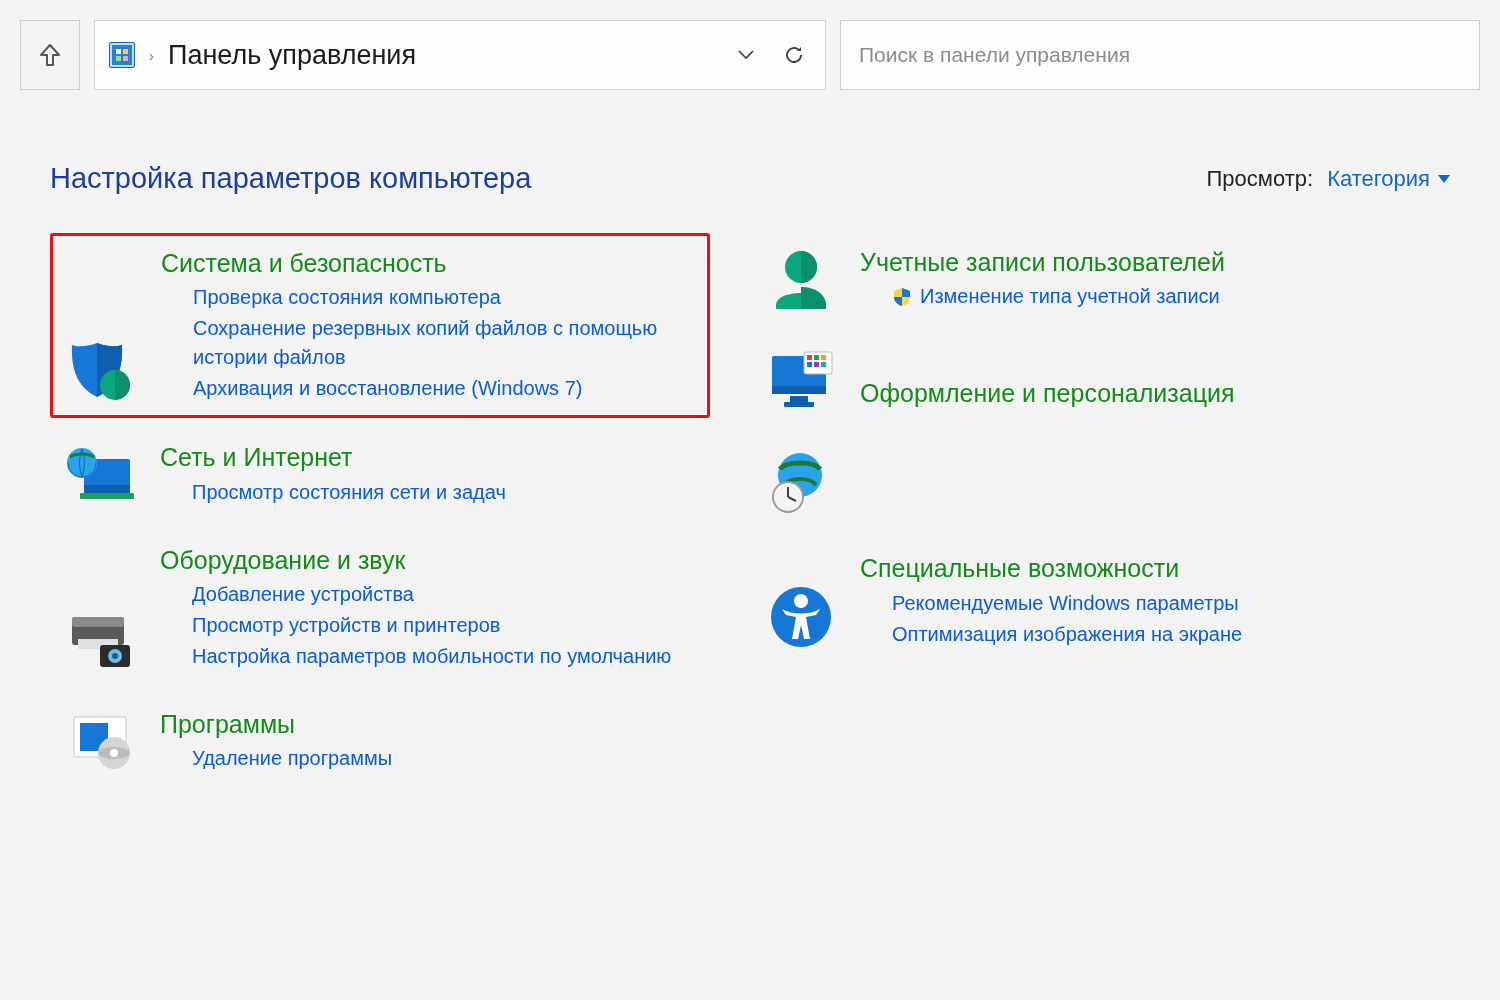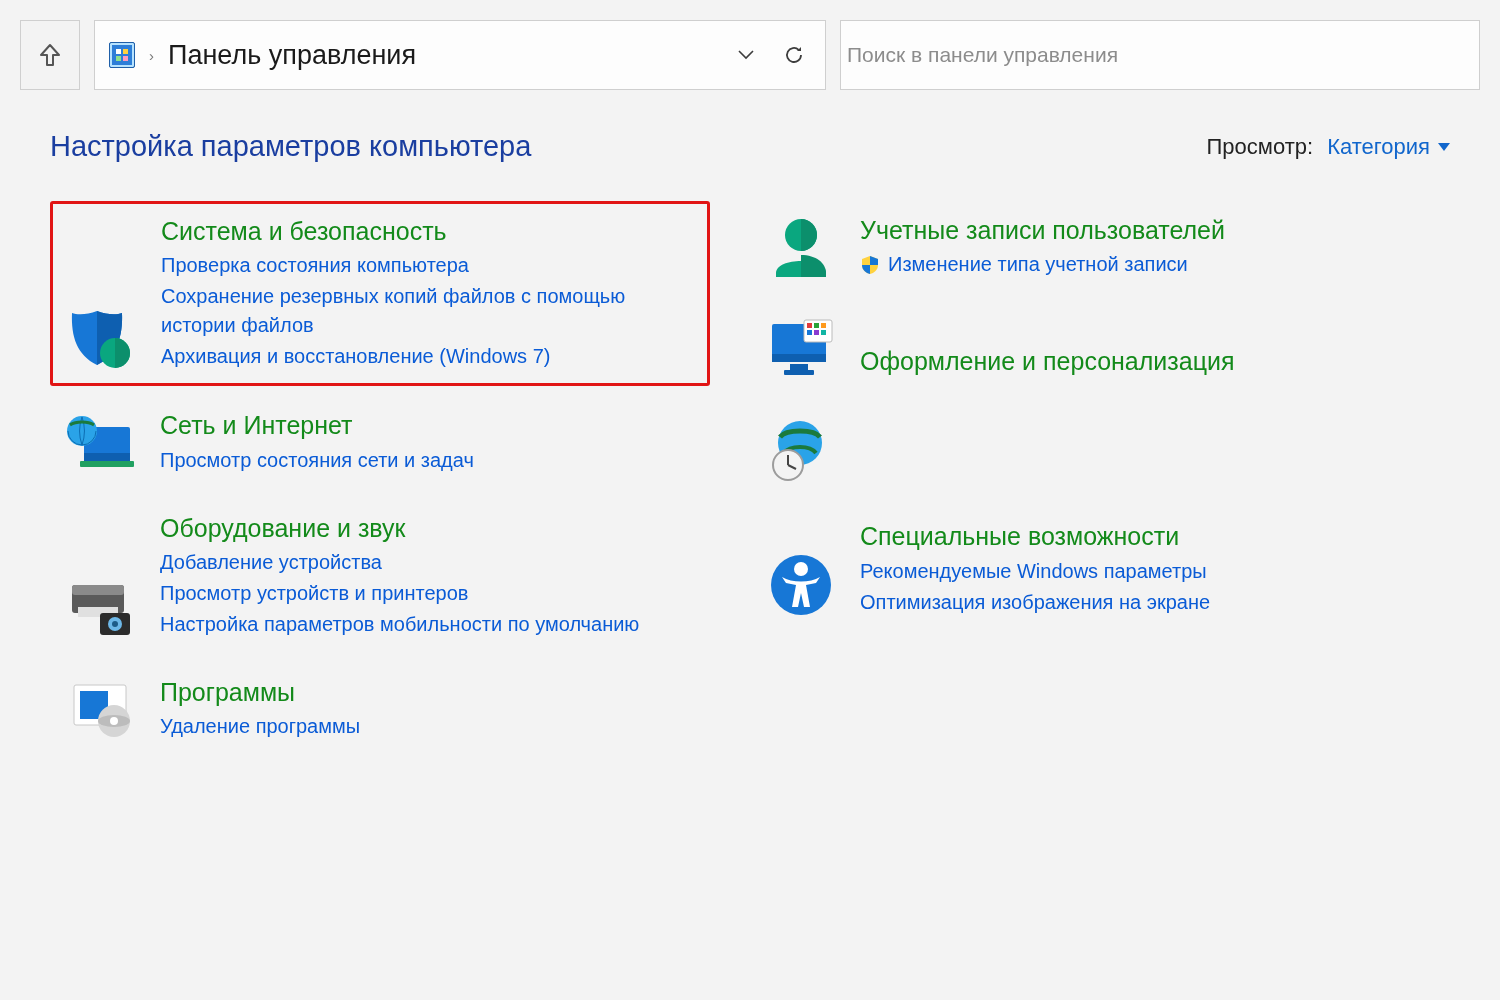--- a/index.html
+++ b/index.html
@@ -51,37 +51,38 @@
   .address .expand, .address .refresh{
     width:34px;height:34px;
     display:flex;align-items:center;justify-content:center;
     color:#3d3d3d;
   }
   .search{
     flex:0 0 640px;
     border:1px solid #cfcfcf;
     background:#fdfdfd;
     display:flex;align-items:center;
-    padding:0 4px;
+    padding:0 16px;
   }
   .search input{
     border:none;outline:none;background:transparent;
     width:100%;
     font-size:21px;
     color:#333;
   }
   .search input::placeholder{color:#8c8c8c;}
 
   
   .main{
     padding:40px 50px 0 50px;
   }
   .hdr-row{
     display:flex;align-items:center;justify-content:space-between;
     margin-bottom:38px;
+    margin-top:32px;
   }
   .page-title{
     color:#1a3ea0;
     font-size:29px;
     font-weight:400;
   }
   .view{
     display:flex;align-items:center;gap:14px;
     font-size:22px;
   }
@@ -119,20 +120,21 @@
     font-size:25px;
     line-height:1.25;
     margin-bottom:4px;
   }
   .link{
     display:block;
     color:#0a5bd6;
     font-size:20px;
     line-height:1.45;
     margin-top:2px;
+    margin-left:32px;
   }
   .link.iconed{display:flex;align-items:center;gap:8px;}
   .shield-small{
     width:20px;height:20px;display:inline-flex;
   }
 
   
   svg{display:block;}
 </style>
 </head>

